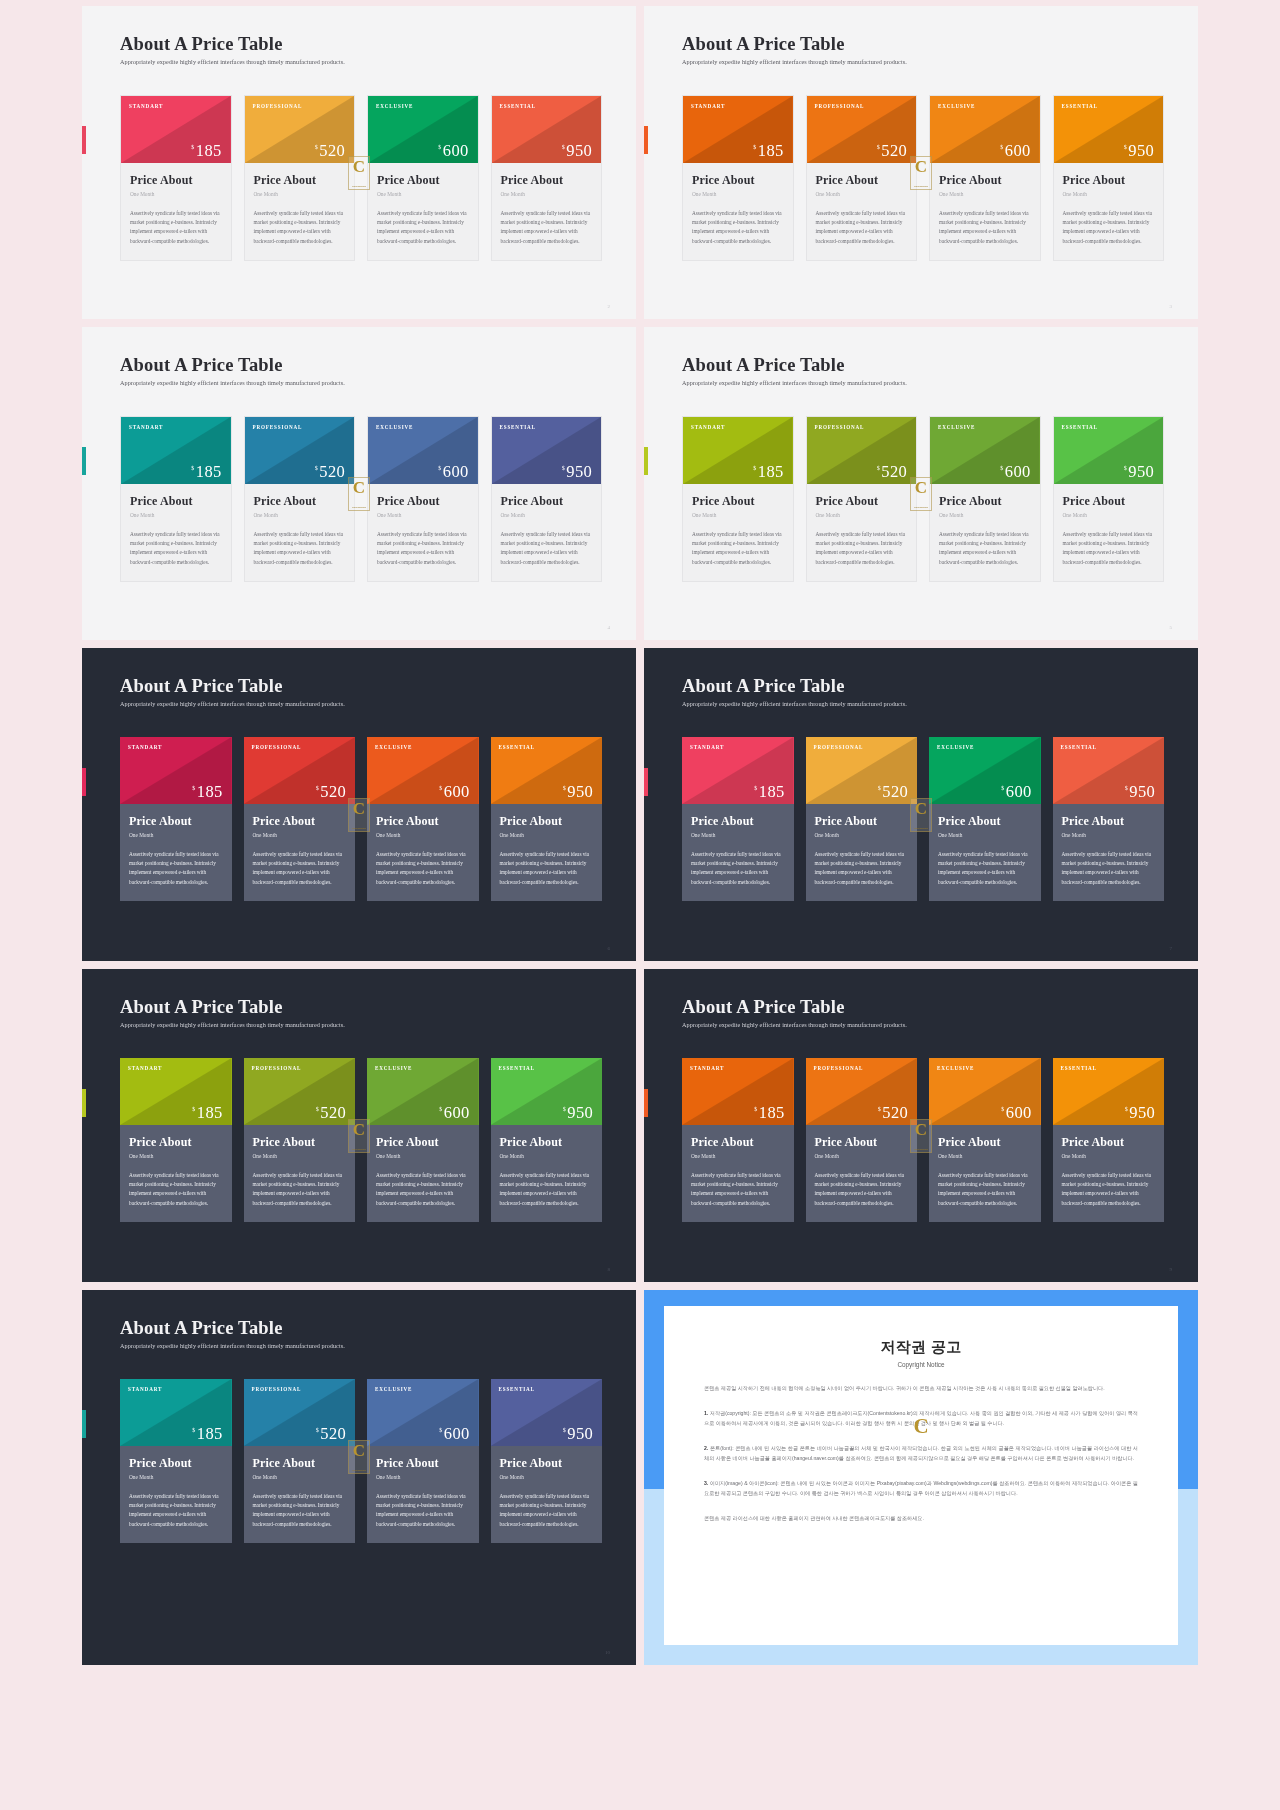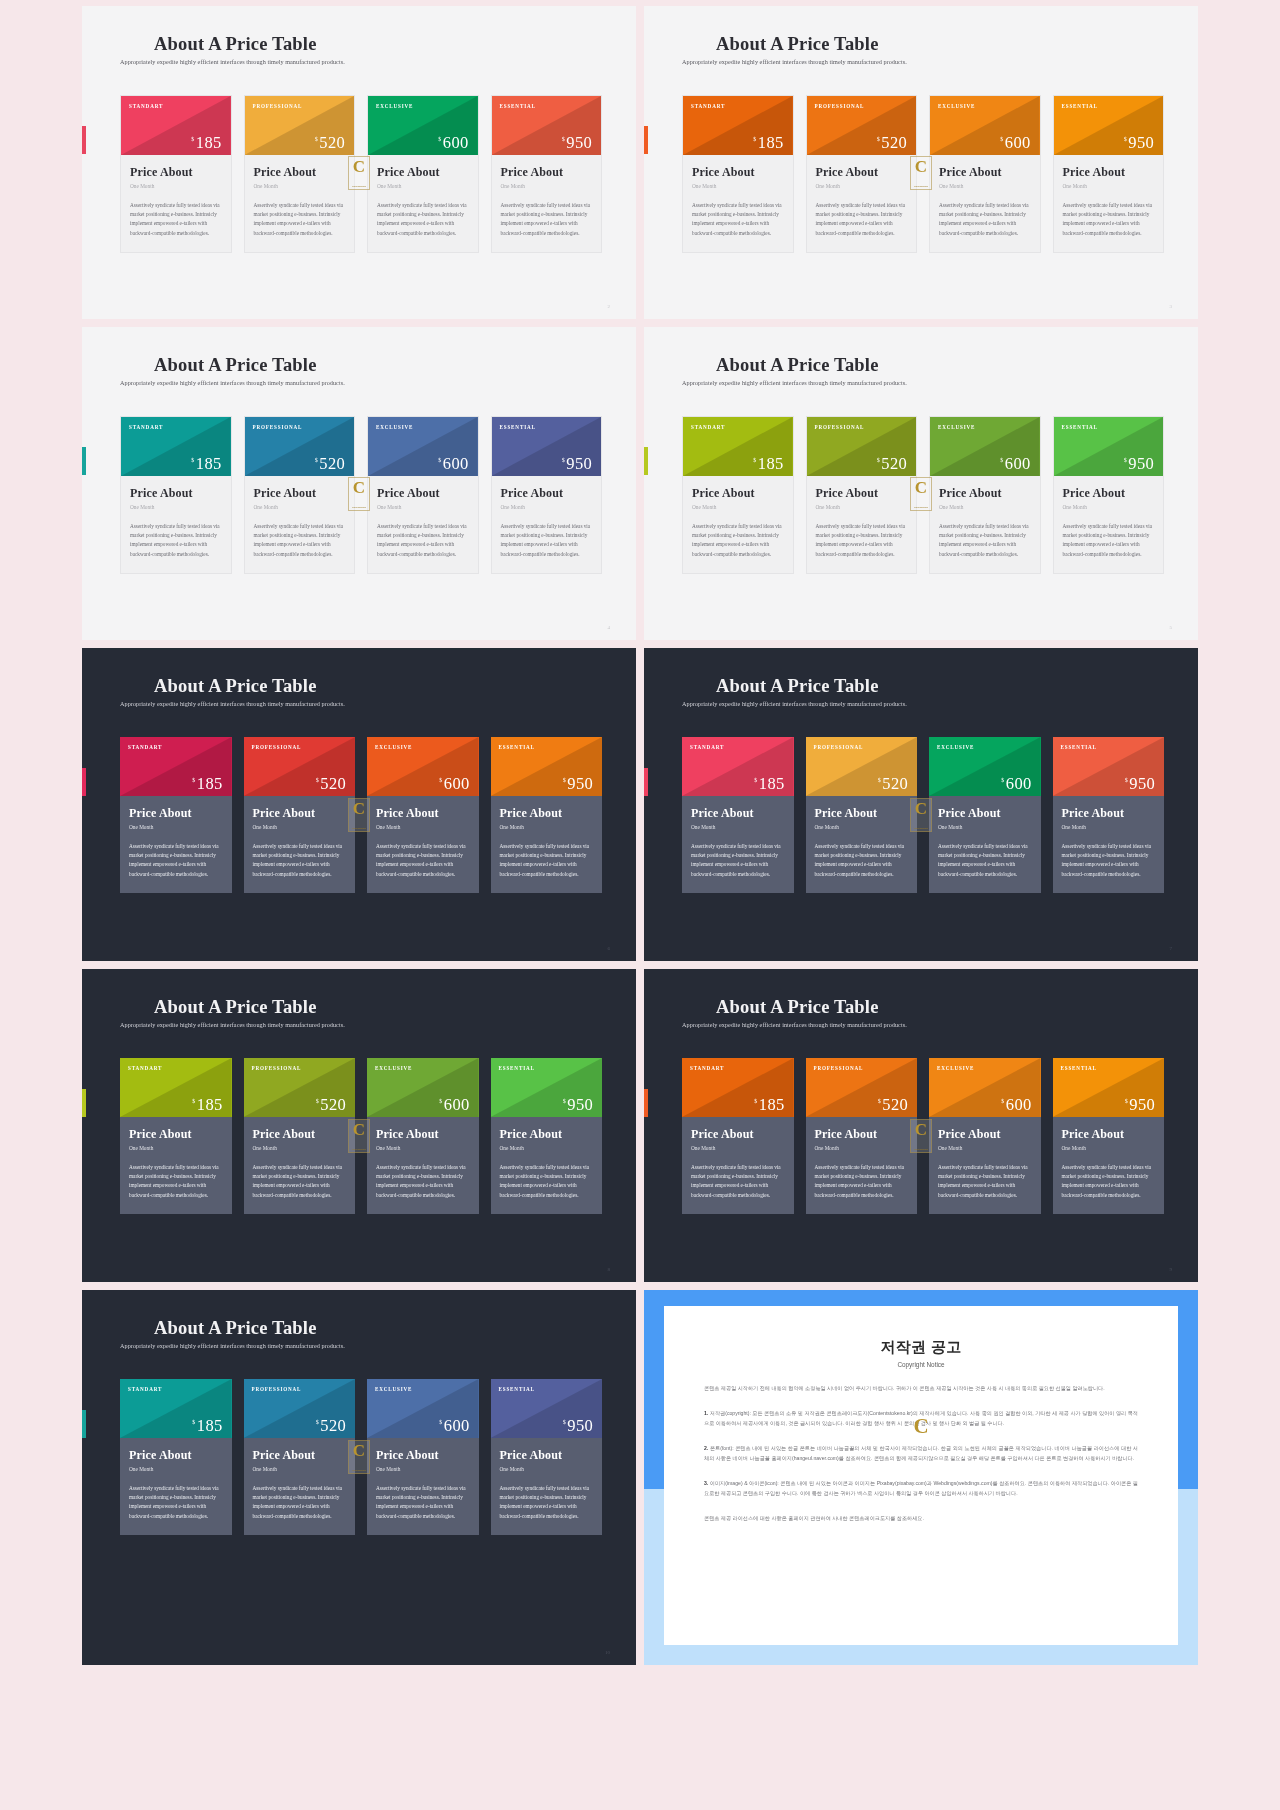--- a/index.html
+++ b/index.html
@@ -46,21 +46,20 @@
     right: 34px;
     bottom: 18px;
   }
 
   .s-title {
     font-family: "Liberation Serif", serif;
     font-weight: bold;
     font-size: 18.5px;
     letter-spacing: .2px;
     line-height: 1.1;
-    margin-left: 34px;
   }
   .s-sub {
     font-family: "Liberation Serif", serif;
     font-size: 6.2px;
     margin-top: 4px;
     letter-spacing: .05px;
   }
   .light .s-title { color: #2d2d33; }
   .light .s-sub   { color: #58585f; }
   .dark  .s-title { color: #f2f2f4; }
@@ -78,21 +77,21 @@
   .card {
     flex: 1 1 0;
     min-width: 0;
     position: relative;
   }
   .light .card { background: #f0f0f1; border: 1px solid #e4e4e6; }
   .dark  .card { background: #585e70; border: none; }
 
   .card-head {
     position: relative;
-    height: 59px;
+    height: 67px;
     overflow: hidden;
   }
   .card-head .slash {
     position: absolute;
     inset: 0;
     background: rgba(0,0,0,.14);
     clip-path: polygon(100% 0, 100% 100%, 0 100%);
   }
   .plan {
     position: relative;

